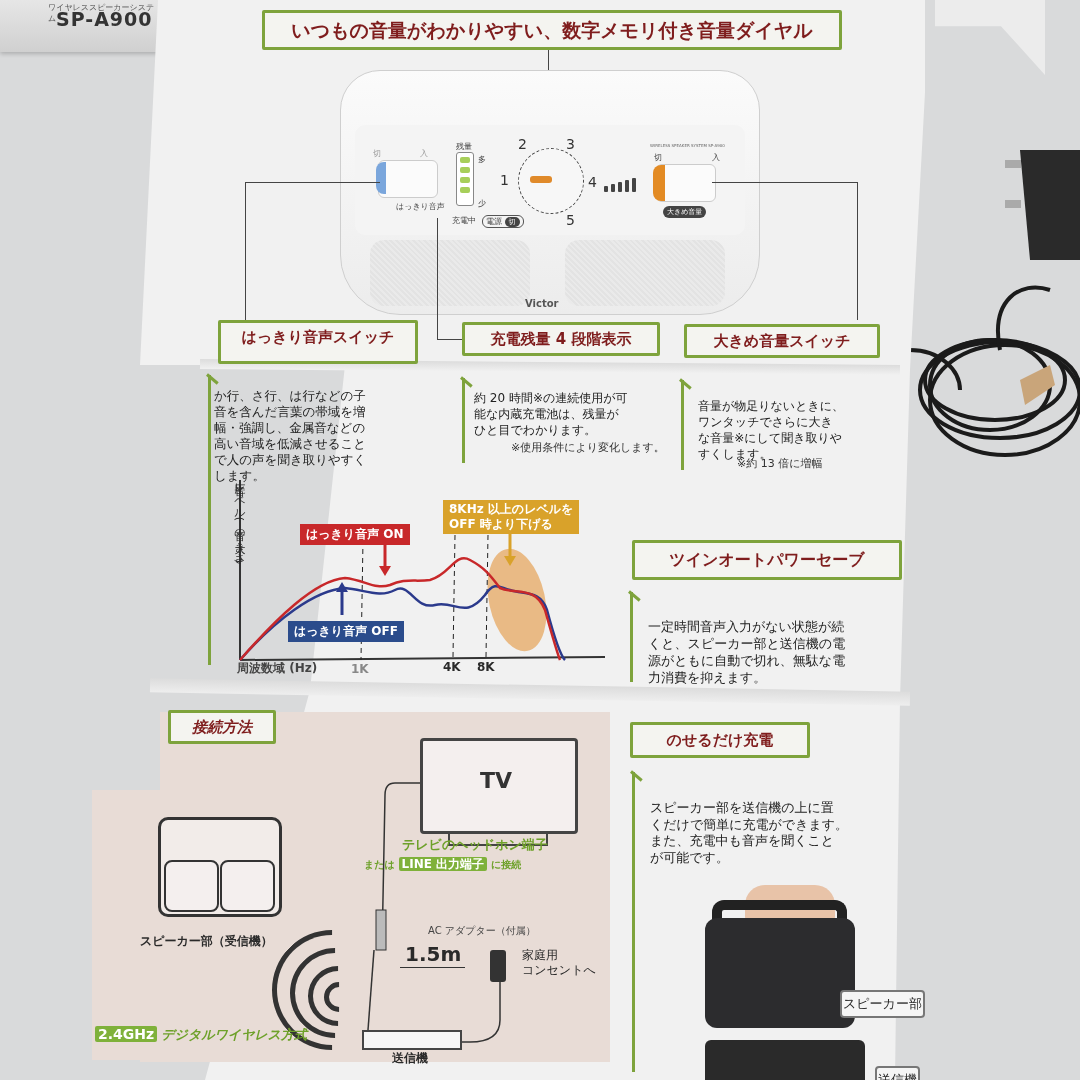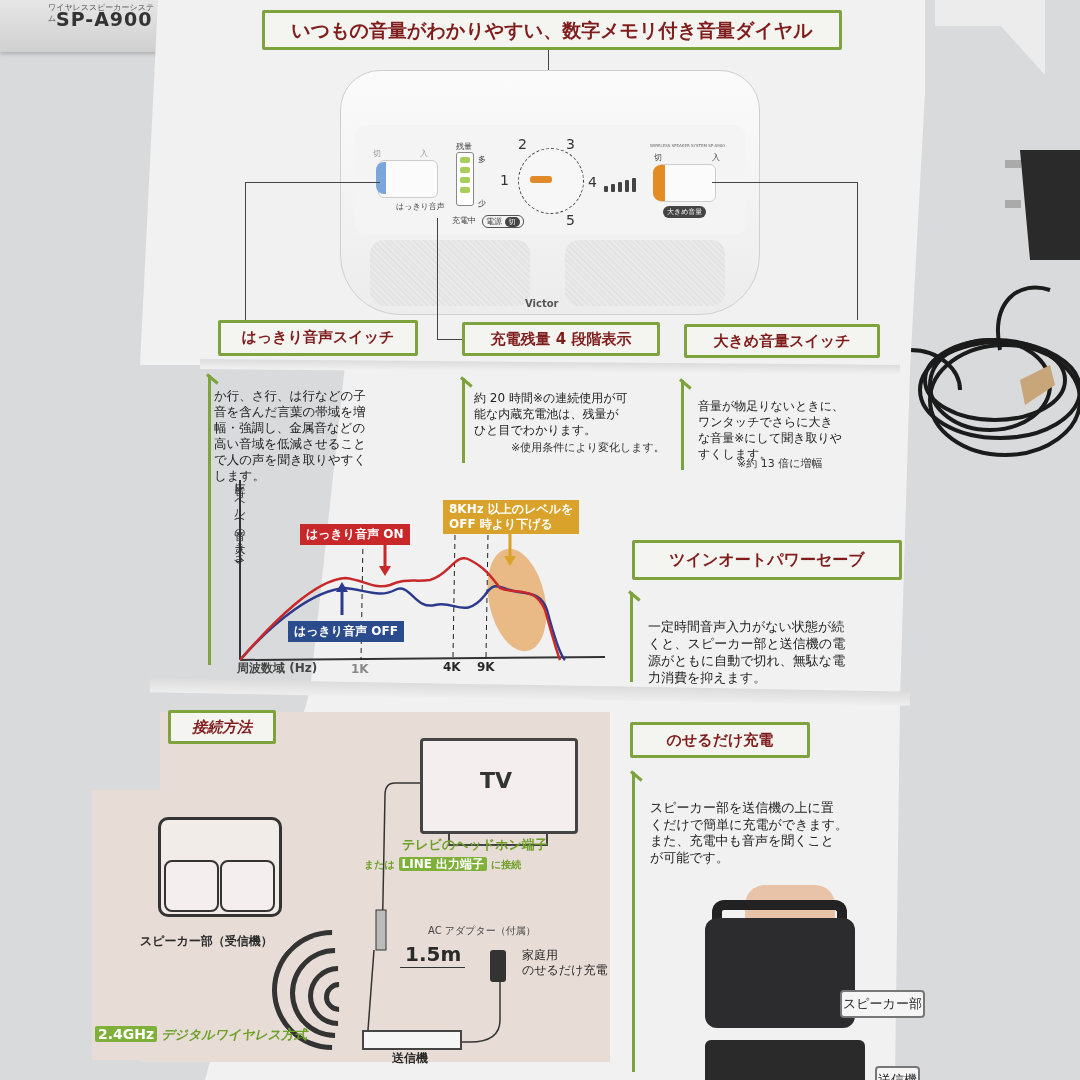--- a/index.html
+++ b/index.html
@@ -176,21 +176,21 @@
 <div class="abs tiny" style="left:654px;top:152px;">切</div>
 <div class="abs tiny" style="left:712px;top:152px;">入</div>
 <div class="abs switch" style="left:656px;top:164px;height:38px;"></div>
 <div class="abs switch-tab-orange"></div>
 <div class="abs pill-dark" style="left:663px;top:206px;">大きめ音量</div>
 
 <div class="leader" style="left:245px;top:182px;width:135px;height:138px;border-top-width:1px;border-left-width:1px;"></div>
 <div class="leader" style="left:437px;top:218px;width:26px;height:122px;border-left-width:1px;border-bottom-width:1px;"></div>
 <div class="leader" style="left:712px;top:182px;width:146px;height:138px;border-top-width:1px;border-right-width:1px;"></div>
 
-<div class="green-label" style="left:218px;top:320px;width:200px;height:36px;font-size:15px;line-height:28px;">はっきり音声スイッチ</div>
+<div class="green-label" style="left:218px;top:320px;width:200px;height:44px;font-size:15px;line-height:28px;">はっきり音声スイッチ</div>
 <div class="green-label" style="left:462px;top:322px;width:198px;height:34px;font-size:15px;line-height:28px;">充電残量 4 段階表示</div>
 <div class="green-label" style="left:684px;top:324px;width:196px;height:34px;font-size:15px;line-height:28px;">大きめ音量スイッチ</div>
 
 <div class="green-arrow" style="left:208px;top:375px;height:290px;"></div>
 <div class="abs desc" style="left:214px;top:388px;width:200px;">か行、さ行、は行などの子
 音を含んだ言葉の帯域を増
 幅・強調し、金属音などの
 高い音域を低減させること
 で人の声を聞き取りやすく
 します。</div>
@@ -226,21 +226,21 @@
     <polygon points="289,86 295,96 301,86" fill="#d9a22a"></polygon>
   </svg>
   <div class="abs" style="left:2px;top:6px;font-size:11px;line-height:12px;width:28px;writing-mode:vertical-rl;">音圧レベル (音の大きさ)</div>
   <div class="chart-tag" style="left:85px;top:54px;background:#c8282a;">はっきり音声 ON</div>
   <div class="chart-tag" style="left:73px;top:151px;background:#2b4c8c;">はっきり音声 OFF</div>
   <div class="chart-tag" style="left:228px;top:30px;background:#d9a22a;white-space:pre-line;line-height:15px;">8KHz 以上のレベルを
 OFF 時より下げる</div>
   <div class="abs" style="left:22px;top:190px;font-size:12px;font-weight:bold;color:#444;">周波数域 (Hz)</div>
   <div class="abs" style="left:136px;top:192px;font-size:12px;font-weight:bold;color:#888;">1K</div>
   <div class="abs" style="left:228px;top:190px;font-size:12px;font-weight:bold;">4K</div>
-  <div class="abs" style="left:262px;top:190px;font-size:12px;font-weight:bold;">9K</div>
+  <div class="abs" style="left:262px;top:190px;font-size:12px;font-weight:bold;">8K</div>
 </div>
 
 <div class="green-label" style="left:632px;top:540px;width:270px;height:40px;font-size:16px;line-height:33px;">ツインオートパワーセーブ</div>
 <div class="green-arrow" style="left:630px;top:592px;height:90px;"></div>
 <div class="abs desc" style="left:648px;top:618px;width:260px;font-size:13px;line-height:17px;">一定時間音声入力がない状態が続
 くと、スピーカー部と送信機の電
 源がともに自動で切れ、無駄な電
 力消費を抑えます。</div>
 
 <div class="abs conn-bg"></div>
@@ -265,21 +265,21 @@
   <rect x="16" y="130" width="10" height="40" fill="#bbb" stroke="#333"></rect>
   <path d="M14 170 L8 250" stroke="#333" stroke-width="1.5"></path>
   <path d="M140 190 L140 240 Q140 262 110 262 L100 262" fill="none" stroke="#333" stroke-width="1.5"></path>
 </svg>
 
 <div class="abs" style="left:405px;top:942px;font-size:20px;font-weight:bold;">1.5m</div>
 <div class="abs" style="left:400px;top:967px;width:65px;border-top:1px solid #333;"></div>
 <div class="abs tiny" style="left:428px;top:924px;font-size:10px;">AC アダプター（付属）</div>
 <div class="abs adapter"></div>
 <div class="abs" style="left:522px;top:948px;font-size:12px;white-space:pre-line;line-height:15px;">家庭用
-のせるだけ充電</div>
+コンセントへ</div>
 <div class="abs transmitter"></div>
 <div class="abs" style="left:392px;top:1050px;font-size:12px;font-weight:bold;">送信機</div>
 
 <div class="abs spk-outline"></div>
 <div class="abs spk-cone" style="left:164px;"></div>
 <div class="abs spk-cone" style="left:220px;"></div>
 <div class="abs" style="left:140px;top:933px;font-size:12px;font-weight:bold;">スピーカー部（受信機）</div>
 
 <div>
   <div class="wave" style="left:272px;top:930px;width:120px;height:120px;"></div>

